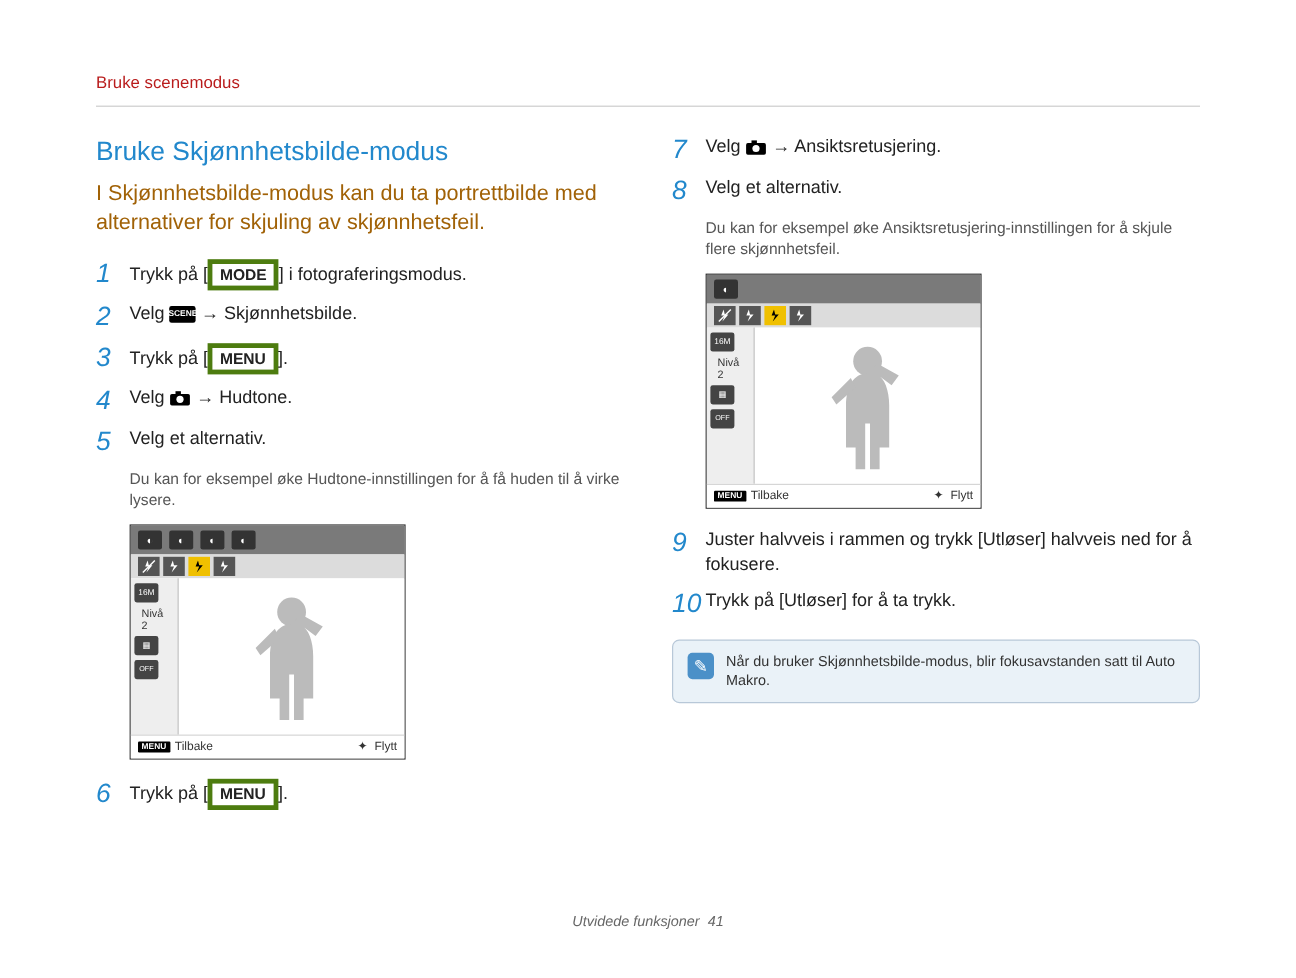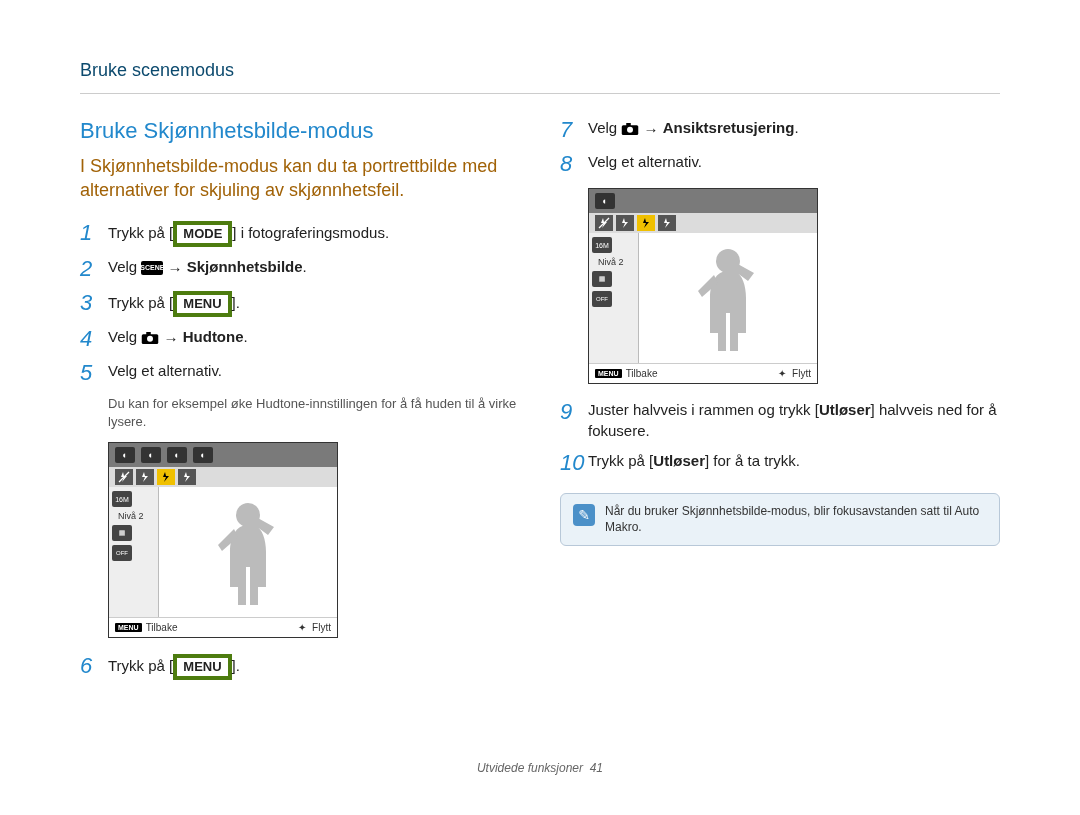--- a/index.html
+++ b/index.html
@@ -6,22 +6,22 @@
     body {
       font-family: Arial, Helvetica, sans-serif;
       background: #fff;
       color: #333;
       width: 1080px;
       height: 815px;
       padding: 60px 80px 40px 80px;
       position: relative;
     }
     .breadcrumb {
-      font-size: 18px;
-      color: #0c4a6e;
+      font-size: 14px;
+      color: #b91c1c;
       margin-bottom: 8px;
       padding-bottom: 4px;
     }
     .rule {
       border-bottom: 1px solid #ccc;
       margin-bottom: 24px;
     }
     .columns {
       display: flex;
       gap: 40px;
@@ -57,21 +57,21 @@
       font-style: italic;
       width: 28px;
       flex: 0 0 28px;
       line-height: 1.1;
     }
     .step-text {
       font-size: 15px;
       color: #222;
       line-height: 1.35;
     }
-    .step-text .kw { font-weight: bold; }
+    .step-text .kw { font-weight: normal; }
     .btn-label {
       display: inline-block;
       border: 4px solid #4d7c0f;
       padding: 0 6px;
       font-weight: bold;
       font-size: 13px;
       line-height: 18px;
       vertical-align: middle;
       background: #fff;
     }
@@ -124,21 +124,21 @@
     }
     .lcd-row2 .lvl-icons { display:flex; gap:3px; }
     .lcd-row2 .lvl { width:18px; height:16px; background:#555; display:flex;align-items:center;justify-content:center; }
     .lcd-row2 .lvl.sel { background:#f0c000; }
     .lcd-row2 .lvl svg { width:12px; height:12px; }
     .lcd-body {
       display: flex;
       height: 130px;
     }
     .lcd-side {
-      width: 50px;
+      width: 40px;
       background: #eee;
       border-right: 1px solid #bbb;
       display: flex;
       flex-direction: column;
       gap: 4px;
       padding: 4px 3px;
     }
     .lcd-side .sicon {
       width: 20px; height: 16px;
       background: #444; color:#fff;
@@ -353,20 +353,21 @@
             </span><span> → </span><span class="kw">Ansiktsretusjering</span><span>.</span>
         </span>
       </li>
       <li>
         <span class="step-num">8</span>
         <span class="step-text">
           <span>Velg et alternativ.</span>
         </span>
       </li>
     </ol>
+    <div class="substep">Du kan for eksempel øke Ansiktsretusjering-innstillingen for å skjule flere skjønnhetsfeil.</div>
 
     <div class="lcd">
       <div class="lcd-top">
         <div class="ticon">◐</div>
         <div class="ticon" style="visibility:hidden"></div>
       </div>
       <div class="lcd-row2">
         <div class="lvl-icons">
           <div class="lvl">
               <svg viewBox="0 0 12 12">

